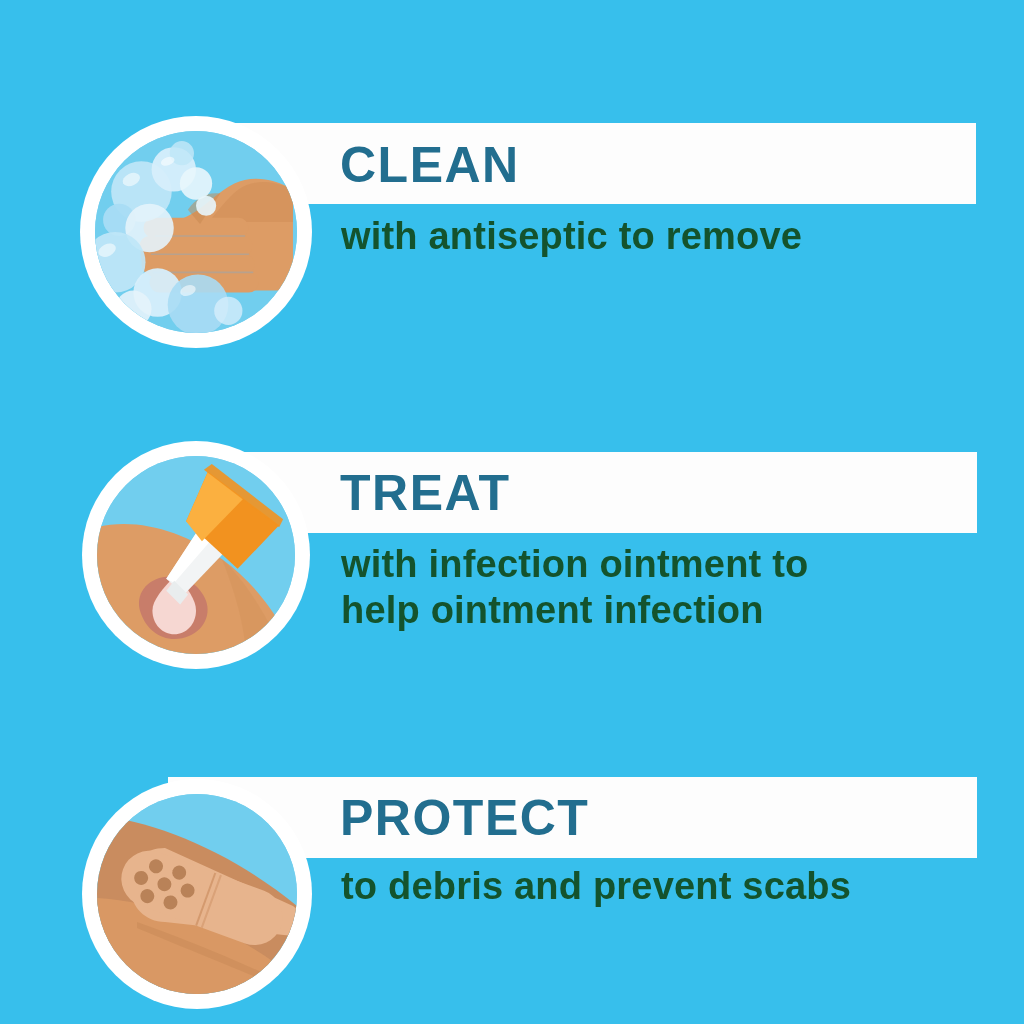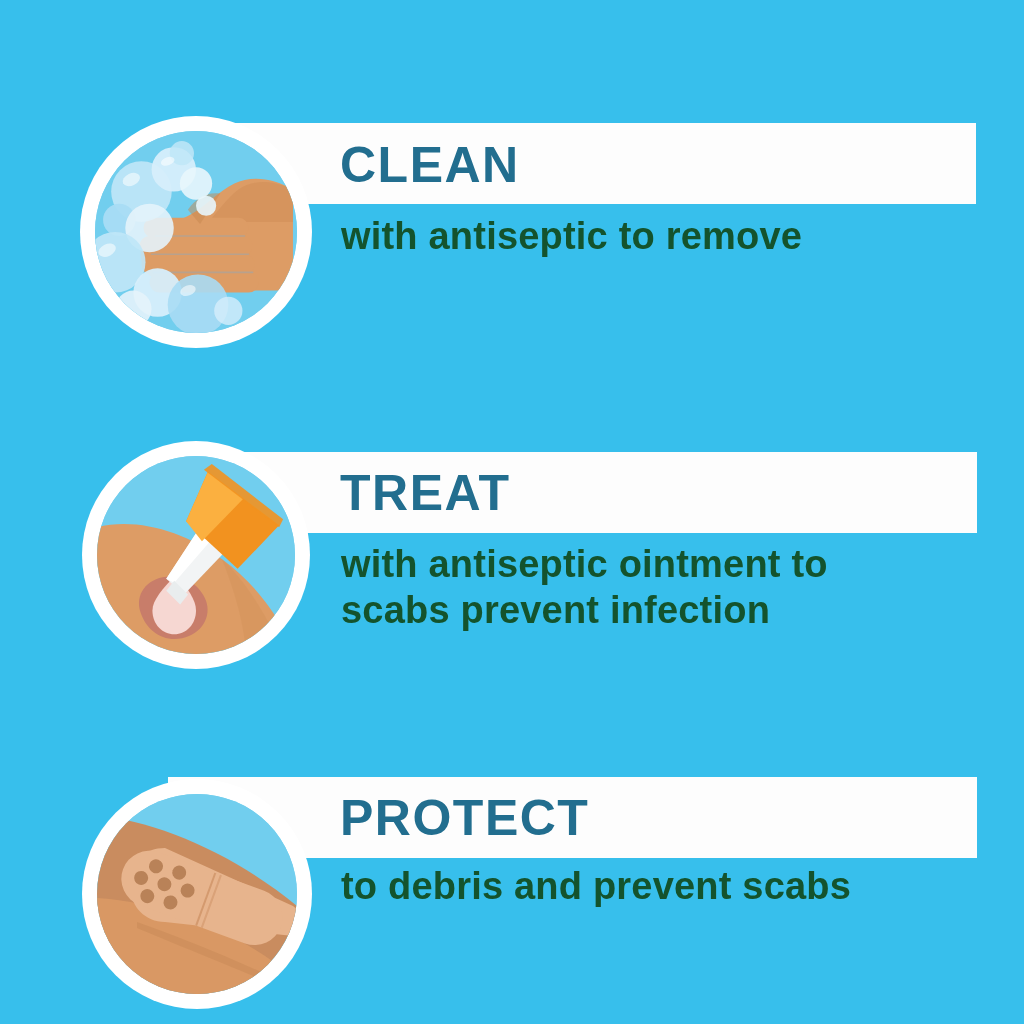--- a/index.html
+++ b/index.html
@@ -158,22 +158,22 @@
     </div>
   </div>
 
   <div class="step" id="step-1">
 
     <div class="title-bar"></div>
 
     <div class="title-text">TREAT</div>
 
     <div class="desc">
-      <span class="line">with antiseptic ointment to</span>
-      <span class="line">scabs prevent infection</span>
+      <span class="line">with infection ointment to</span>
+      <span class="line">help ointment infection</span>
     </div>
 
     <div class="icon-circle">
       <div class="icon-inner">
         <svg viewBox="0 0 200 200" xmlns="http://www.w3.org/2000/svg">
           <rect x="0" y="0" width="200" height="200" fill="#71ceee"></rect>
 
           <path d="M0 72 C40 62 88 76 126 104 C160 129 182 160 200 196 L200 200 L0 200 Z" fill="#dd9c65"></path>
 
           <path d="M44 158 C38 140 50 124 70 122 C88 120 104 130 110 146

